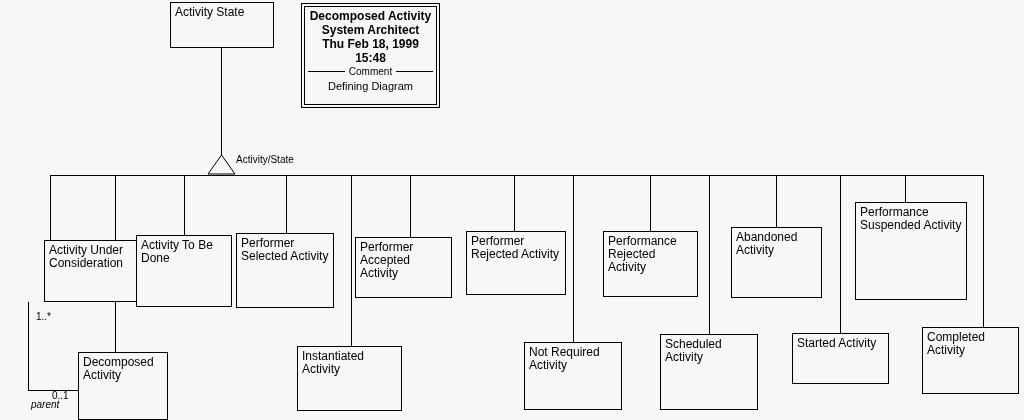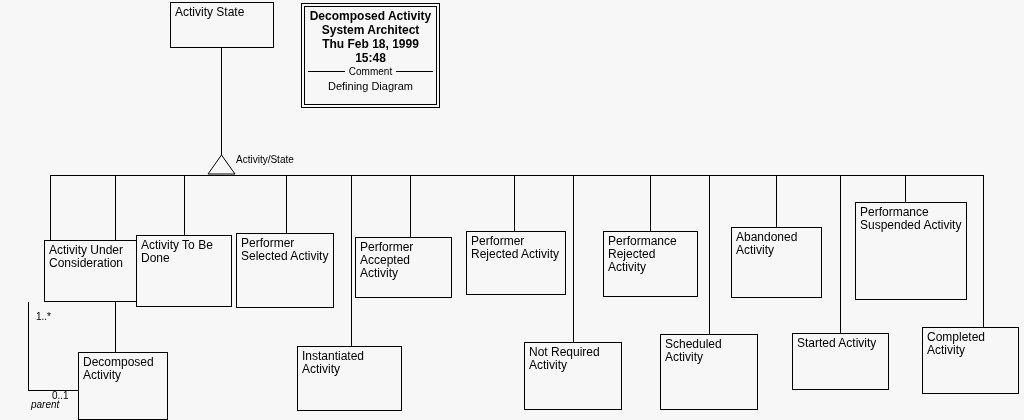--- a/index.html
+++ b/index.html
@@ -209,21 +209,21 @@
 
   <div class="uml-box" style="left:524px; top:342px; width:98px; height:68px;">
     <span class="uml-name">Not Required
 Activity</span>
   </div>
 
   <div class="uml-box" style="left:660px; top:334px; width:98px; height:76px;">
     <span class="uml-name">Scheduled Activity</span>
   </div>
 
-  <div class="uml-box" style="left:792px; top:333px; width:97px; height:57px;">
+  <div class="uml-box" style="left:792px; top:333px; width:97px; height:51px;">
     <span class="uml-name">Started Activity</span>
   </div>
 
   <div class="uml-box" style="left:922px; top:327px; width:97px; height:67px;">
     <span class="uml-name">Completed Activity</span>
   </div>
 
   <div class="uml-box" style="left:78px; top:352px; width:90px; height:68px;">
     <span class="uml-name">Decomposed
 Activity</span>

